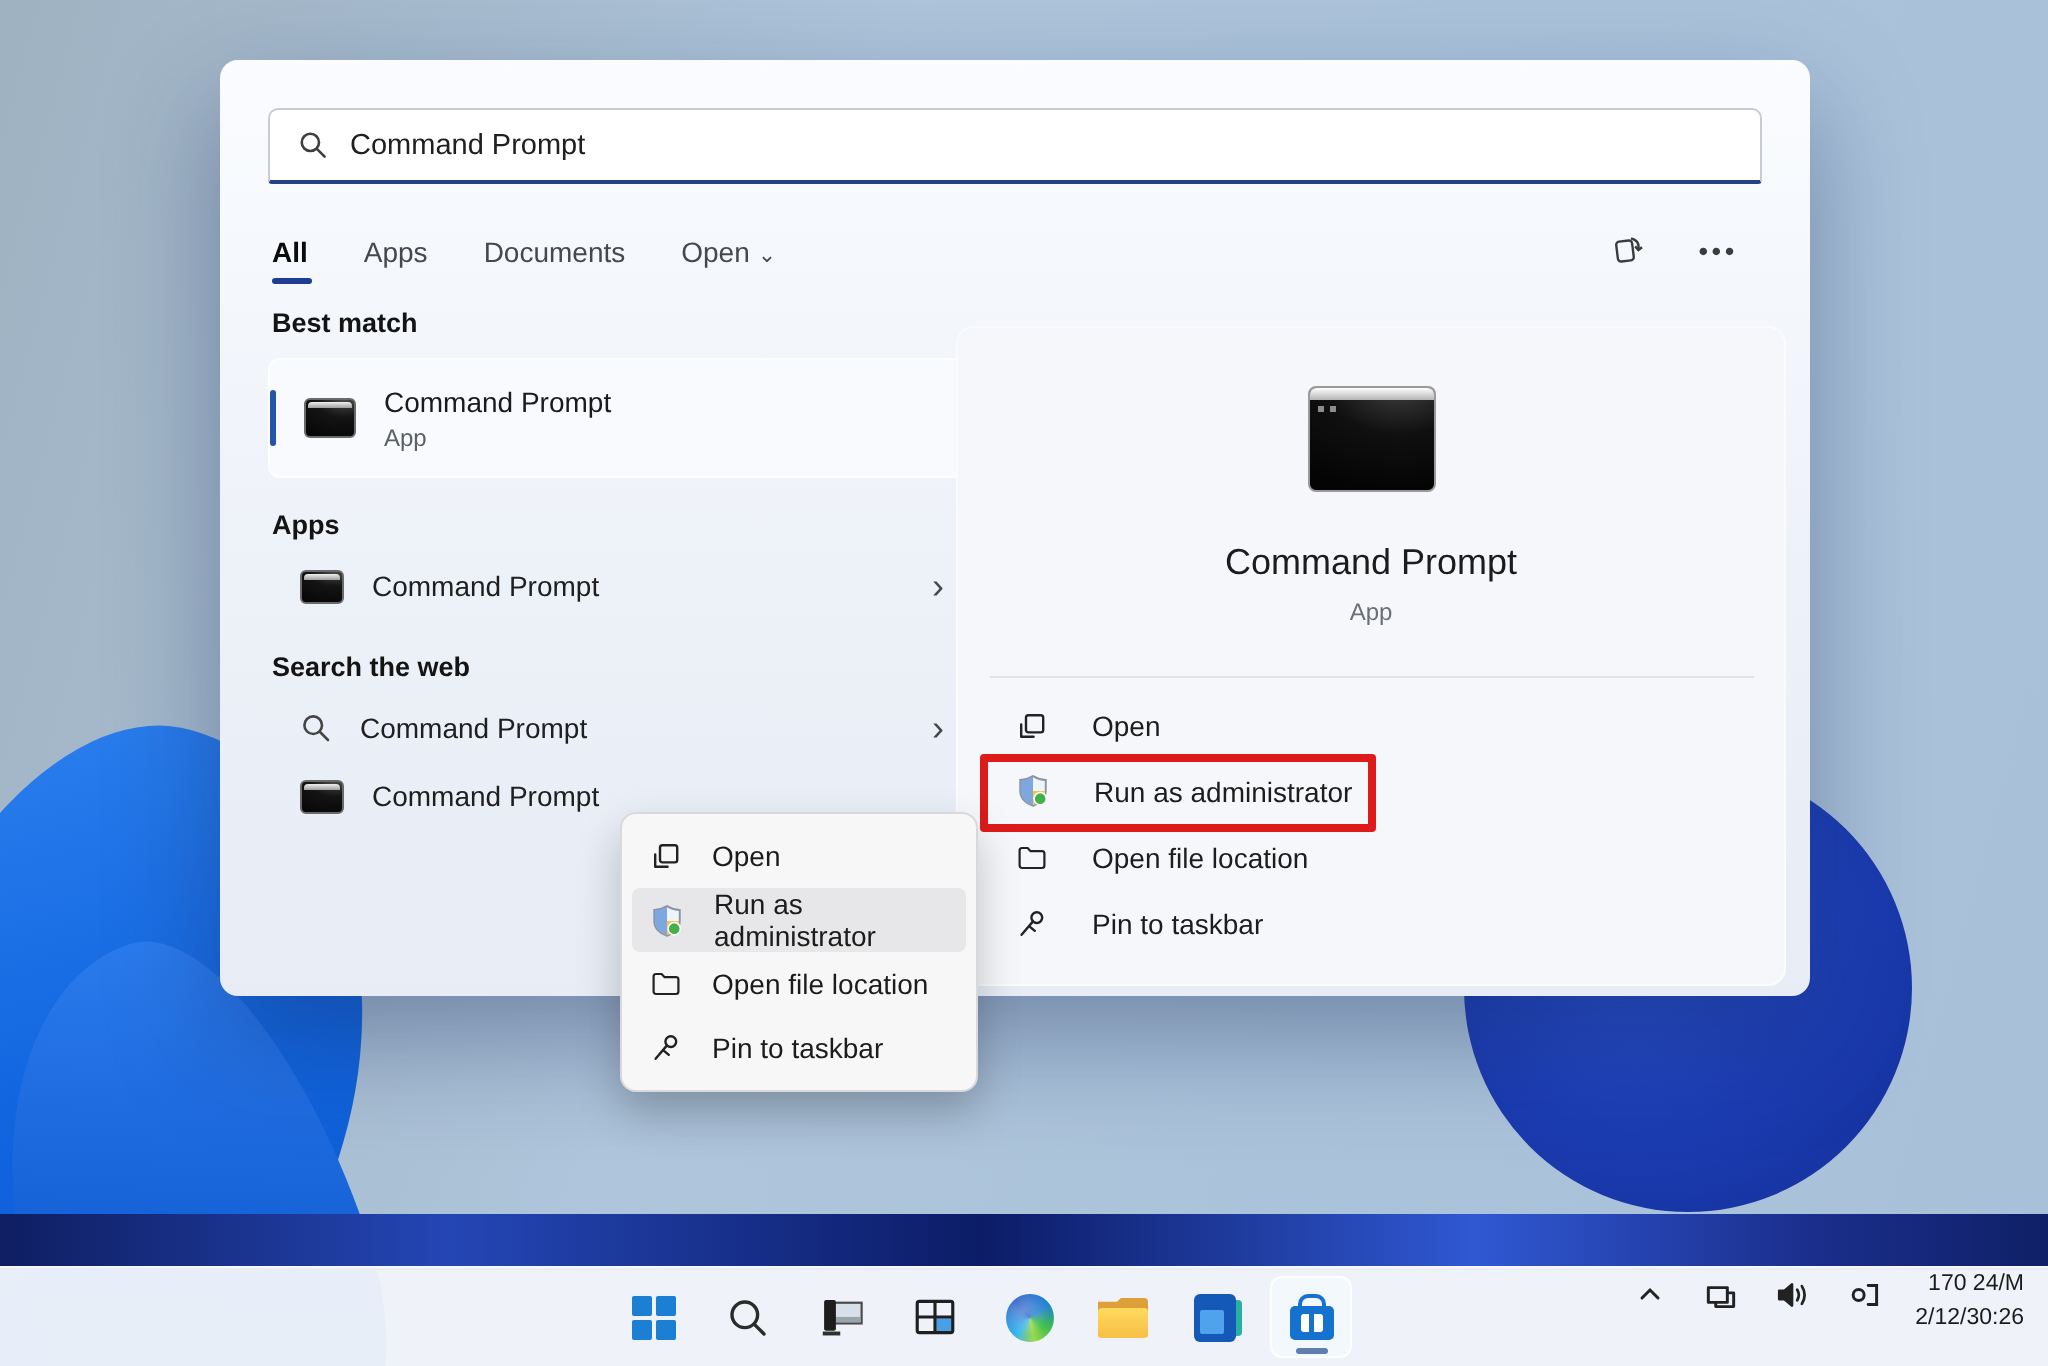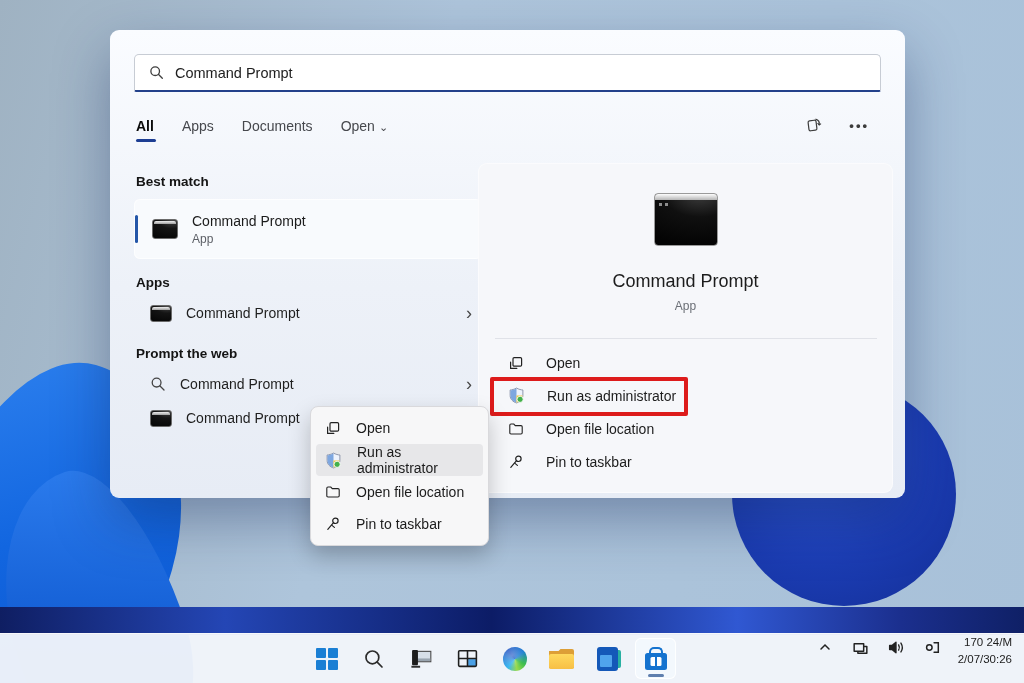--- a/index.html
+++ b/index.html
@@ -36,21 +36,21 @@
   .tabs { position:absolute; left:26px; top:88px; display:flex; gap:28px; align-items:flex-end; }
   .tab { font-size:14px; color:#46484d; position:relative; padding-bottom:8px; cursor:default; }
   .tab.sel { color:#0b0b0b; font-weight:bold; }
   .tab.sel::after { content:""; position:absolute; left:0; bottom:0; width:20px; height:3px;
     border-radius:2px; background:#1d3e93; }
   .tab .caret { font-size:11px; color:#46484d; margin-left:4px; }
   .tabbar-right { position:absolute; top:86px; right:36px; display:flex; gap:26px; align-items:center; }
   .dots { font-size:13px; letter-spacing:2px; color:#3c3c3c; font-weight:bold; }
 
   
-  .leftcol { position:absolute; left:24px; top:144px; width:348px; }
+  .leftcol { position:absolute; left:24px; top:124px; width:348px; }
   .sec-h { font-size:13.5px; font-weight:bold; color:#141414; margin:16px 0 6px 2px; }
   .sec-h.first { margin-top:0; }
   .best-card { height:60px; background:#f8fafd; border-radius:6px; position:relative;
     display:flex; align-items:center; padding-left:18px; gap:14px; margin-top:10px;
     box-shadow:0 0 0 1px rgba(255,255,255,.7) inset; }
   .best-card .accent { position:absolute; left:1px; top:16px; width:3px; height:28px;
     border-radius:2px; background:#2456a8; }
   .bm-title { font-size:14px; color:#1b1b1b; }
   .bm-sub { font-size:12px; color:#5c5f66; margin-top:3px; }
   .row { height:34px; display:flex; align-items:center; gap:14px; padding:0 6px 0 16px;
@@ -183,21 +183,21 @@
         </span>
       </div>
 
       <div class="sec-h">Apps</div>
       <div class="row">
         <span class="term sm"></span>
         <span>Command Prompt</span>
         <span class="chev">›</span>
       </div>
 
-      <div class="sec-h">Prompt the web</div>
+      <div class="sec-h">Search the web</div>
       <div class="row">
         <span>
           <svg width="16" height="16" viewBox="0 0 16 16" fill="none" stroke="#454545" stroke-width="1.3">
             <circle cx="6.6" cy="6.6" r="4.4"></circle>
               <path d="M10 10 L14 14" stroke-linecap="round"></path>
           </svg>
         </span>
         <span>Command Prompt</span>
         <span class="chev">›</span>
       </div>
@@ -374,18 +374,18 @@
         </svg>
       </span>
       <span class="ticon">
         <svg width="19" height="19" viewBox="0 0 18 18" fill="none" stroke="#222" stroke-width="1.4" stroke-linecap="round">
           <circle cx="6" cy="9" r="2.6"></circle>
             <path d="M10.5 4.5 H14.5 V13.5 H10.5"></path>
         </svg>
       </span>
       <span class="clock">
         <div>170 24/M</div>
-        <div>2/07/30:26</div>
+        <div>2/12/30:26</div>
       </span>
     </div>
   </div>
 
 </div>
 
 </body></html>

